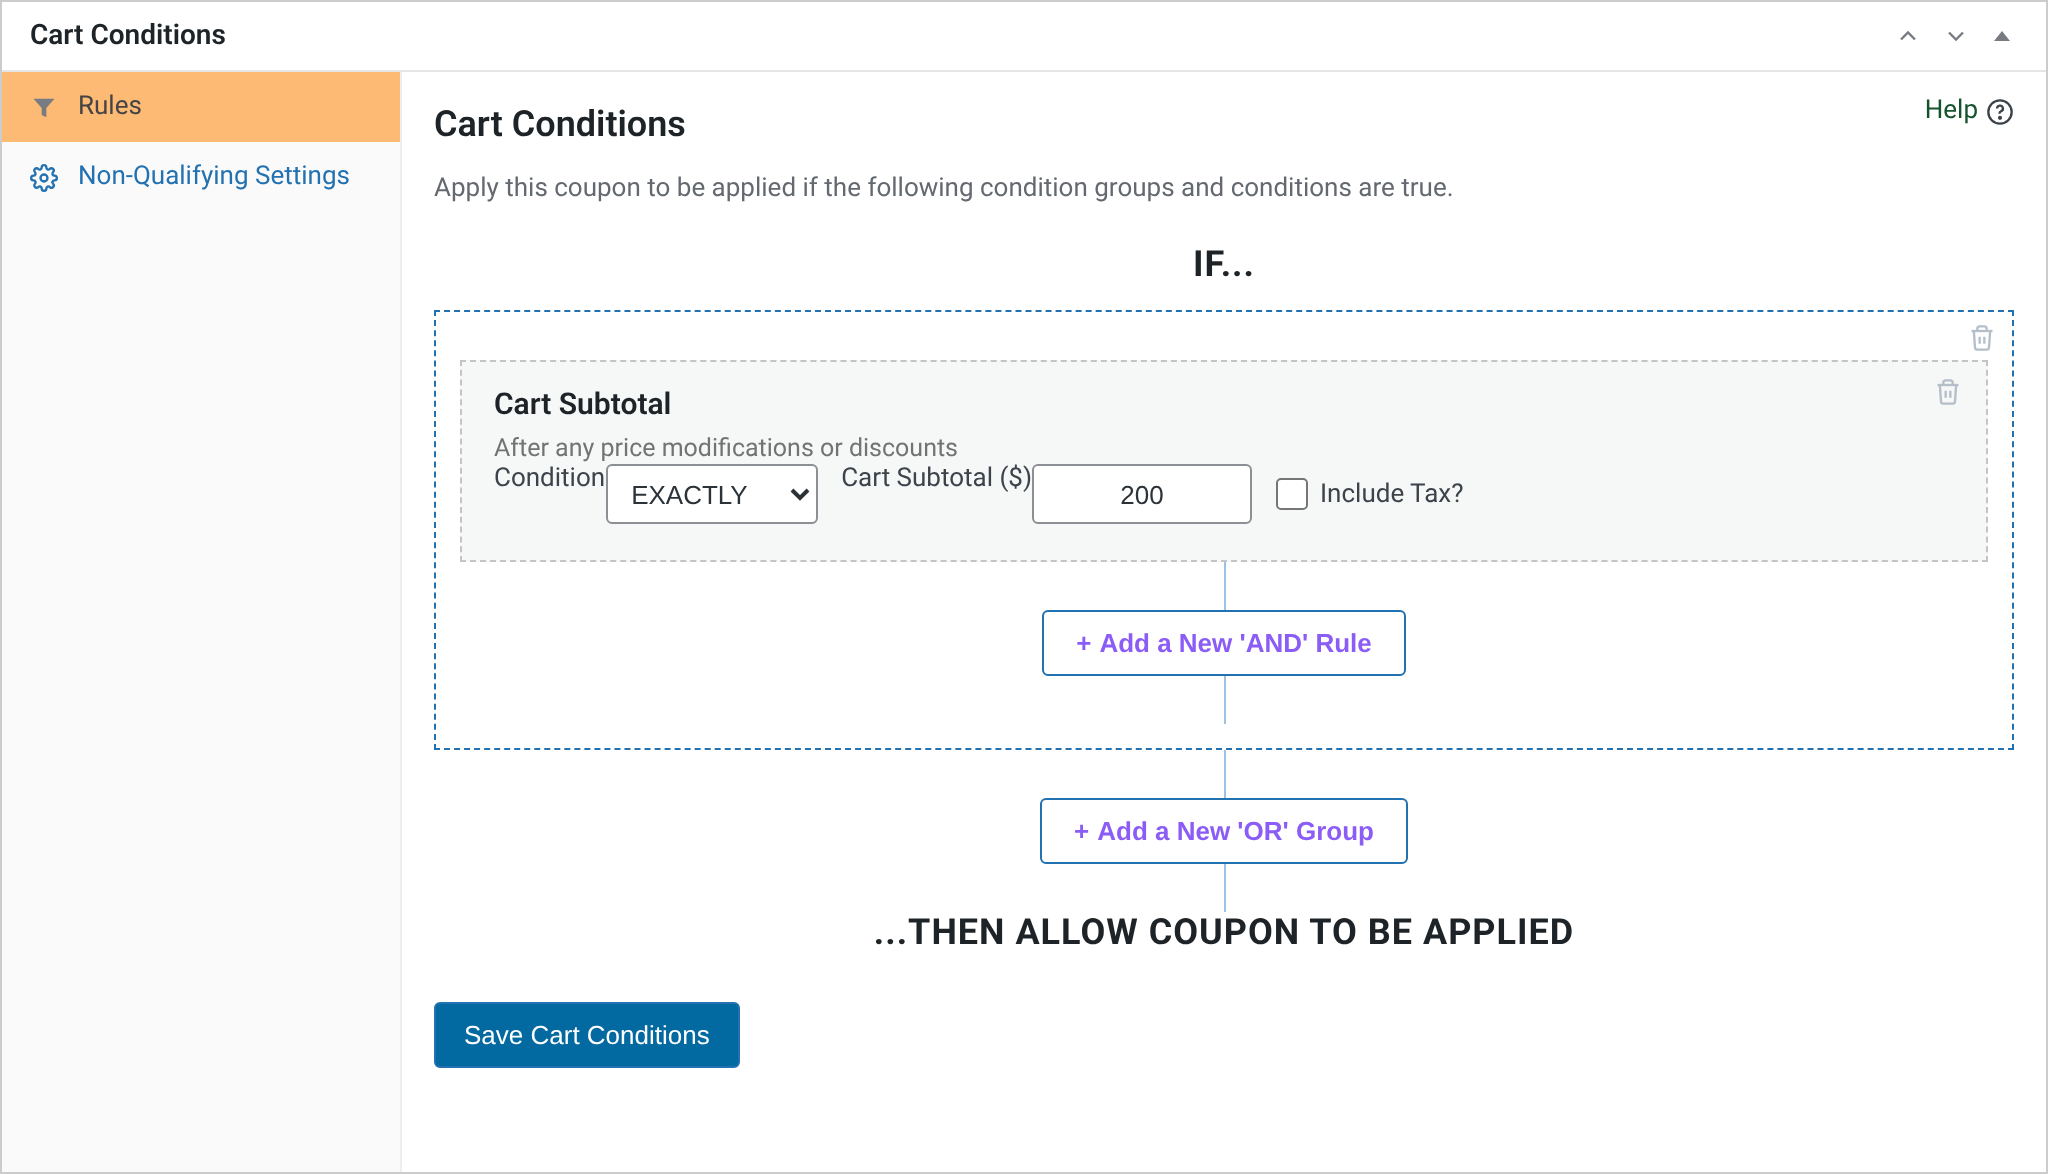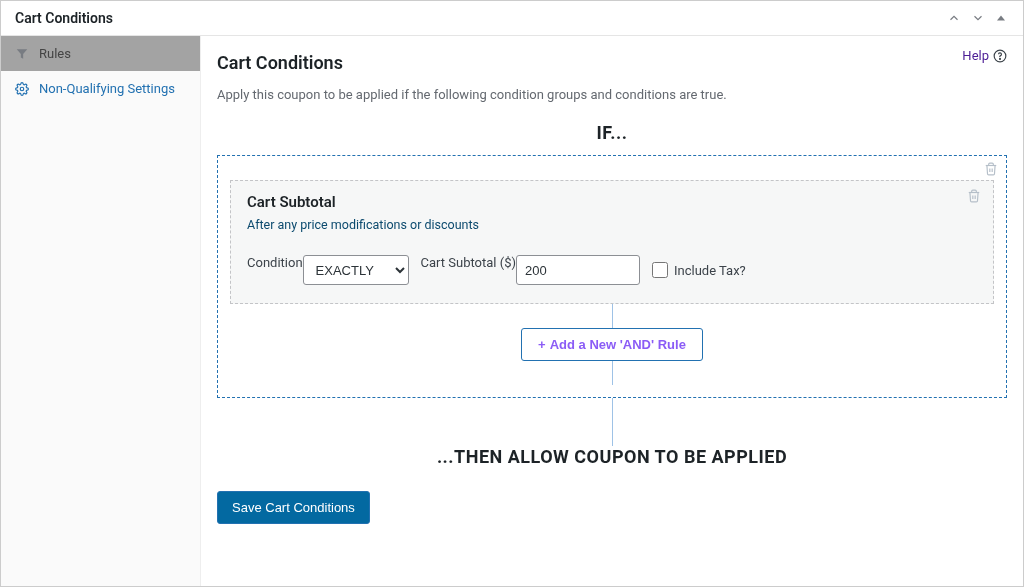--- a/index.html
+++ b/index.html
@@ -4,42 +4,42 @@
 <style>
   * { box-sizing: border-box; }
   html, body { margin:0; padding:0; font-family: -apple-system, BlinkMacSystemFont, "Segoe UI", Roboto, Helvetica, Arial, sans-serif; font-size:13px; color:#1d2327; background:#fff; }
   .panel { border:1px solid #ccc; width:1024px; height:587px; display:flex; flex-direction:column; }
   .panel-header { display:flex; align-items:center; padding:6px 12px 6px 14px; border-bottom:1px solid #e5e5e5; }
   .panel-header h3 { margin:0; font-size:14px; font-weight:600; flex:1; }
   .panel-header .hdr-btn { color:#787c82; padding:4px; cursor:pointer; font-size:14px; line-height:1; margin-left:2px; }
   .body-row { display:flex; flex:1; overflow:hidden; }
   .sidebar { width:200px; background:#fafafa; border-right:1px solid #eee; }
   .sidebar-item { display:flex; align-items:center; gap:10px; padding:10px 14px; font-size:13px; cursor:pointer; }
-  .sidebar-item.active { background:#a3a3a3; color:#444; }
+  .sidebar-item.active { background:#fdba74; color:#444; }
   .sidebar-item:not(.active) { color:#2271b1; }
   .sidebar-icon { width:14px; height:14px; display:inline-flex; align-items:center; justify-content:center; }
   .main { flex:1; padding:16px 16px 20px 16px; overflow:auto; position:relative; }
-  .help-link { position:absolute; top:12px; right:16px; font-size:13px; color:#4c1d95; cursor:pointer; display:flex; align-items:center; gap:4px; }
+  .help-link { position:absolute; top:12px; right:16px; font-size:13px; color:#14532d; cursor:pointer; display:flex; align-items:center; gap:4px; }
   .main h2 { margin:0 0 14px 0; font-size:18px; font-weight:600; }
   .desc { color:#646970; font-size:13px; margin-bottom:20px; }
   .if-label, .then-label { text-align:center; font-weight:700; font-size:18px; letter-spacing:0.5px; }
   .if-label { margin-bottom:12px; }
   .then-label { }
   .group { border:1px dashed #2271b1; padding:10px 12px 12px 12px; position:relative; }
   .group-trash { position:absolute; top:6px; right:8px; color:#b5bfc9; cursor:pointer; }
   .rule-card { background:#f6f7f7; border:1px dashed #c3c4c7; padding:12px 16px 18px 16px; margin-top:14px; position:relative; }
   .rule-card-trash { position:absolute; top:8px; right:12px; color:#b5bfc9; cursor:pointer; }
   .rule-title { font-size:15px; font-weight:600; margin-bottom:6px; }
-  .rule-sub { font-size:12.5px; color:#0c4a6e; margin-bottom:23px; }
+  .rule-sub { font-size:12.5px; color:#737373; margin-bottom:0; }
   .fields { display:flex; align-items:flex-end; gap:12px; }
   .field-col { display:flex; flex-direction:row; }
   .field-label { font-size:13px; color:#3c434a; margin-bottom:4px; }
   select.control, input.control { height:30px; border:1px solid #8c8f94; border-radius:3px; background:#fff; padding:4px 8px; font-size:13px; color:#2c3338; }
   select.control { width:106px; }
-  input.control { width:124px; }
+  input.control { width:110px;text-align:center; }
   .check-wrap { display:flex; align-items:center; gap:6px; height:30px; font-size:13px; color:#3c434a; }
   .check-wrap input[type=checkbox] { width:16px; height:16px; margin:0; }
   .connector { width:1px; height:24px; background:#9ec2e6; margin:0 auto; }
   .add-btn { display:block; margin:0 auto; border:1px solid #2271b1; background:#fff; color:#8b5cf6; padding:8px 16px; border-radius:3px; font-size:13px; font-weight:600; cursor:pointer; }
   .add-btn .plus { font-weight:700; margin-right:4px; }
   .save-btn { background:#0369a1; color:#fff; border:1px solid #2271b1; padding:8px 14px; border-radius:3px; font-size:13px; cursor:pointer; margin-top:24px; }
   .after-group { margin-top:0; }
   svg { display:block; }
 </style>
 </head>
@@ -142,20 +142,21 @@
           </div>
         </div>
 
         <div class="connector"></div>
         <button class="add-btn"><span class="plus">+</span><span>Add a New 'AND' Rule</span></button>
         <div class="connector"></div>
       </div>
 
       <div class="after-group">
         <div class="connector"></div>
+        <button class="add-btn"><span class="plus">+</span><span>Add a New 'OR' Group</span></button>
         <div class="connector"></div>
       </div>
 
       <div class="then-label">...THEN ALLOW COUPON TO BE APPLIED</div>
 
       <button class="save-btn">Save Cart Conditions</button>
     </div>
   </div>
 </div>
 

